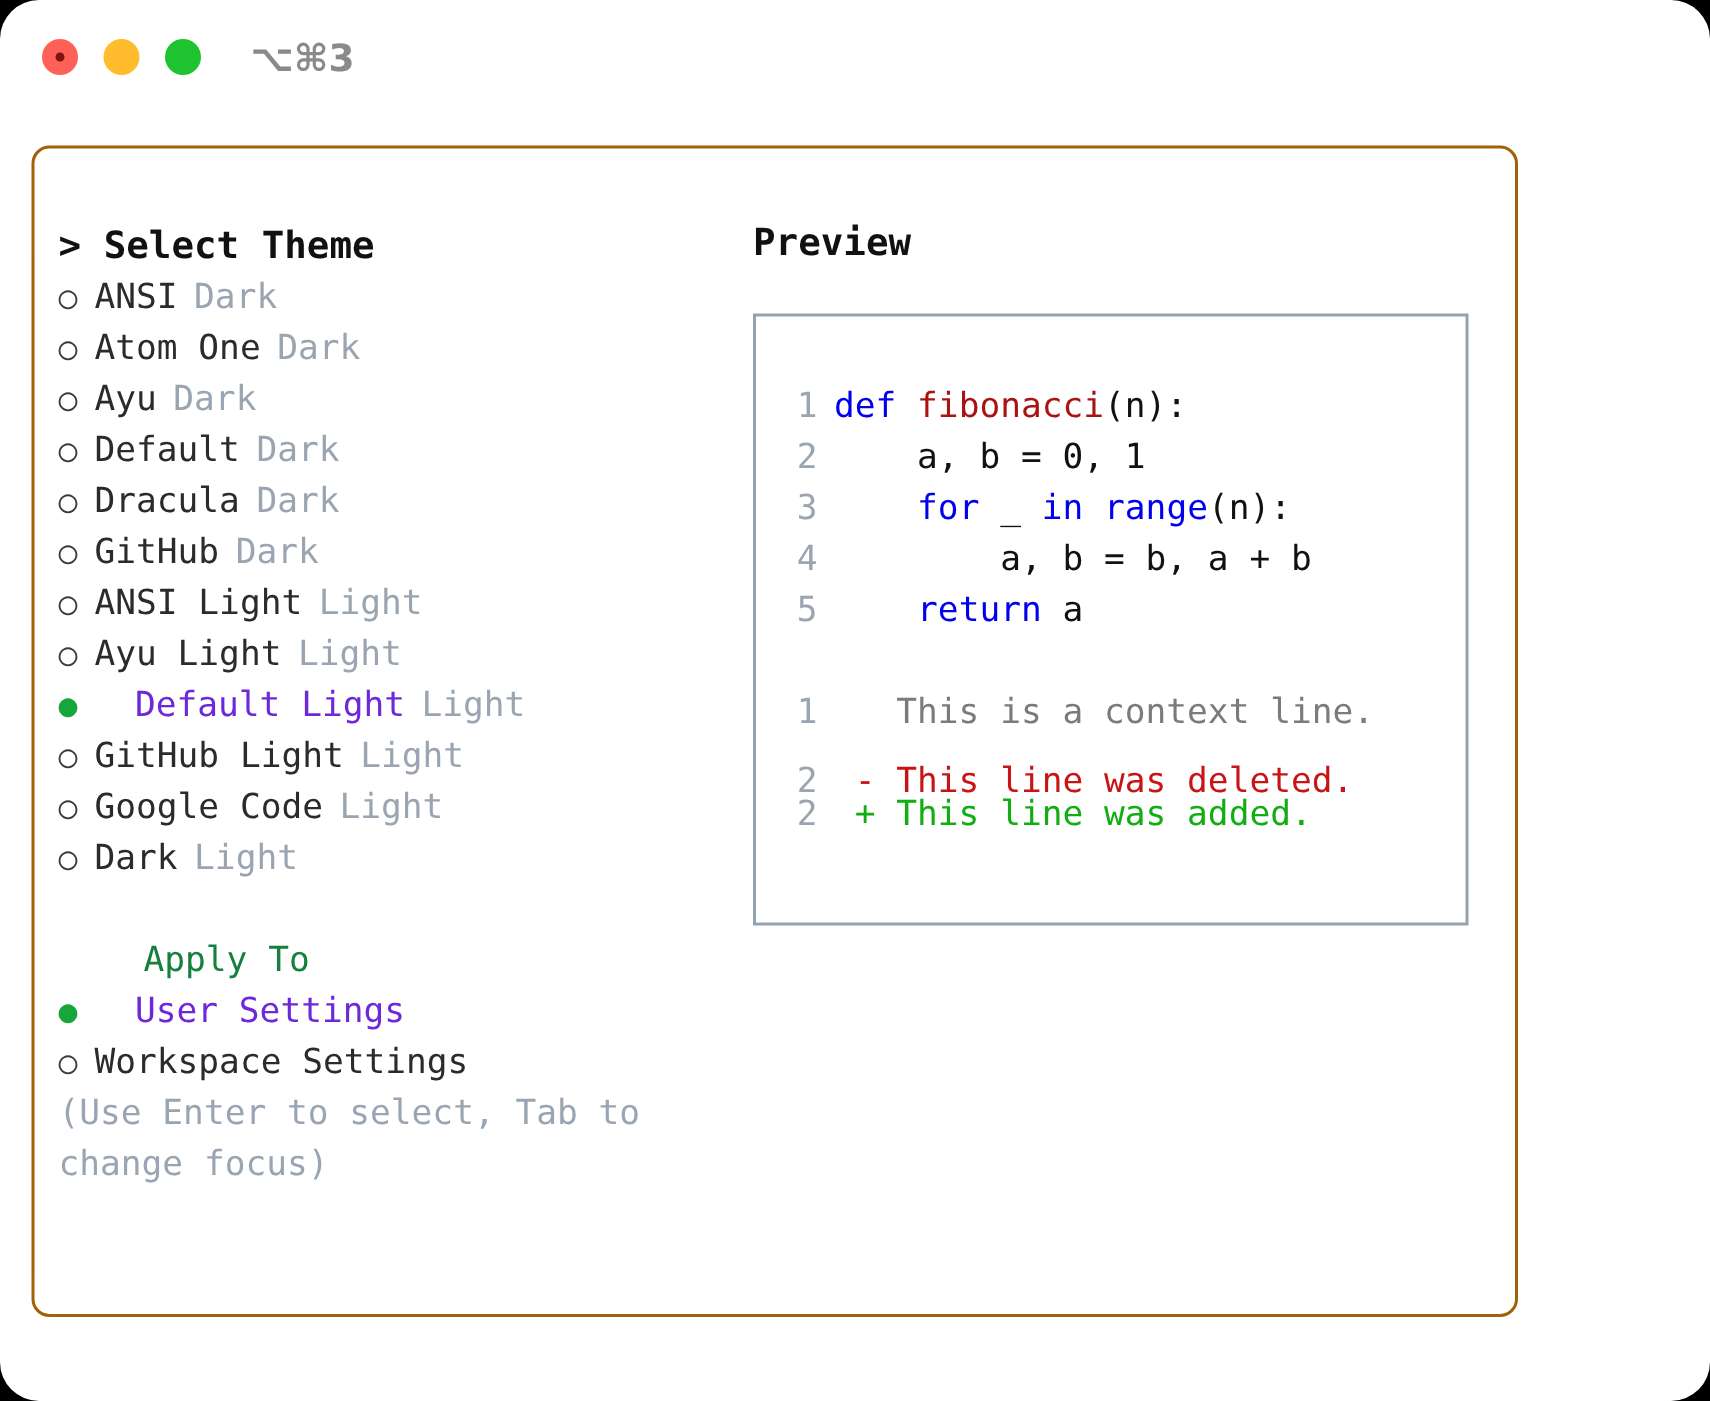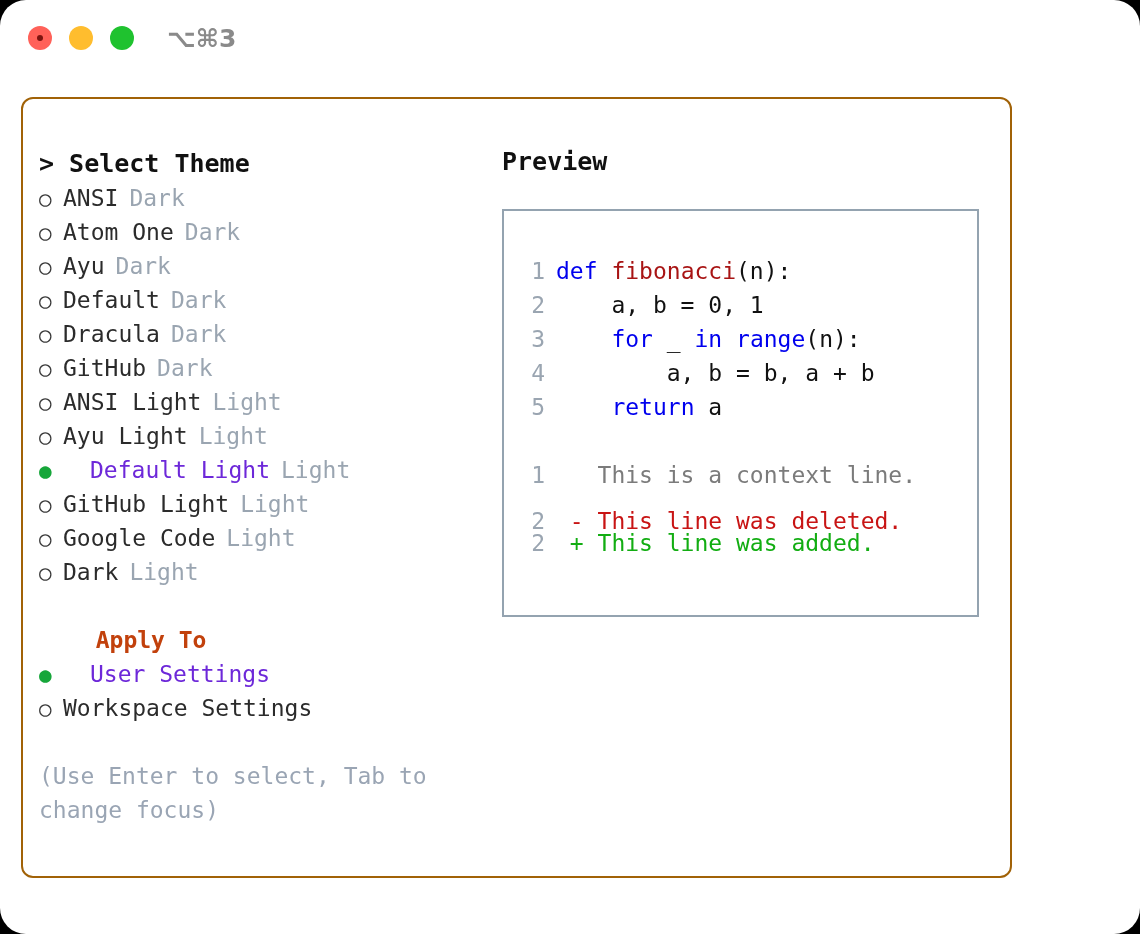--- a/index.html
+++ b/index.html
@@ -125,30 +125,28 @@
   }
   .row-cat {
     color: #9aa5b1;
     padding-left: 11px;
   }
 
   .section-spacer { height: 34px; }
 
   .apply-header {
     font-size: 23px;
-    color: #c2410c;
+    color: #15803d;
     line-height: 34px;
     height: 34px;
     padding-left: 29px;
     white-space: pre;
-    font-weight: bold;
   }
 
   .hint {
-    margin-top: 34px;
     font-size: 23px;
     color: #9aa5b4;
     line-height: 34px;
     width: 400px;
   }
 
   
   .right-col {
     position: absolute;
     left: 479px;

